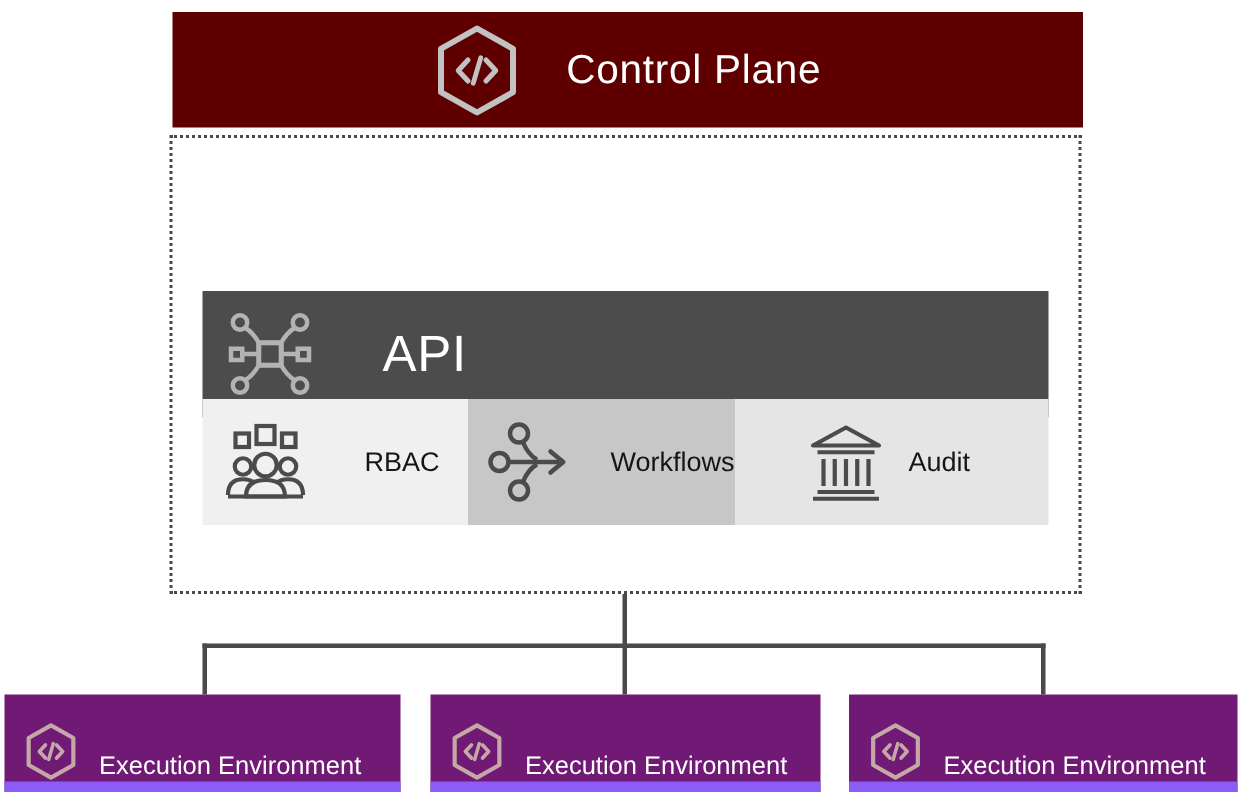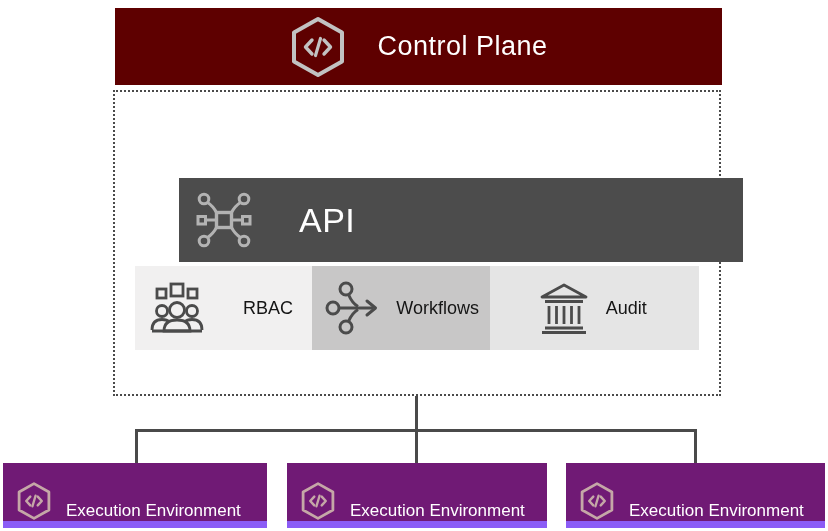--- a/index.html
+++ b/index.html
@@ -29,33 +29,33 @@
 
   
   .layer {
     position: absolute; left: 135px; width: 564px;
     display: flex; align-items: center;
   }
   .layer .layer-label {
     color: #ffffff; font-size: 34px; font-weight: 300; margin-left: 44px; letter-spacing: 0.5px;
   }
   .layer-webui { top: 101px; height: 81px; background: #0b0b0b; }
-  .layer-api   { top: 178px; height: 84px; background: #4c4c4c; margin-left: 44px; }
+  .layer-api   { top: 194px; height: 84px; background: #4c4c4c; }
   .layer .licon { margin-left: 14px; flex: 0 0 auto; display: block; }
 
   
   .modules {
     position: absolute; left: 135px; top: 266px; width: 564px; height: 84px;
     display: flex;
   }
   .module { flex: 1 1 0; display: flex; align-items: center; }
   .module .micon { margin-left: 13px; flex: 0 0 auto; display: block; }
   .module .module-label { margin-left: 13px; font-size: 18px; color: #151515; }
   .module-rbac      { background: #f1f0f0; gap: 24px; }
-  .module-workflows { background: #c8c7c7; }
+  .module-workflows { background: #c8c7c7; justify-content: space-between; }
   .module-audit     { background: #e5e5e5; padding-left: 32px; }
 
   
   .line { position: absolute; background: #4a4a4a; }
   .line-mid-v   { left: 415px; top: 396px; width: 3px; height: 67px; }
   .line-h       { left: 135px; top: 429px; width: 562px; height: 3px; }
   .line-left-v  { left: 135px; top: 429px; width: 3px; height: 34px; }
   .line-right-v { left: 694px; top: 429px; width: 3px; height: 34px; }
 
   

